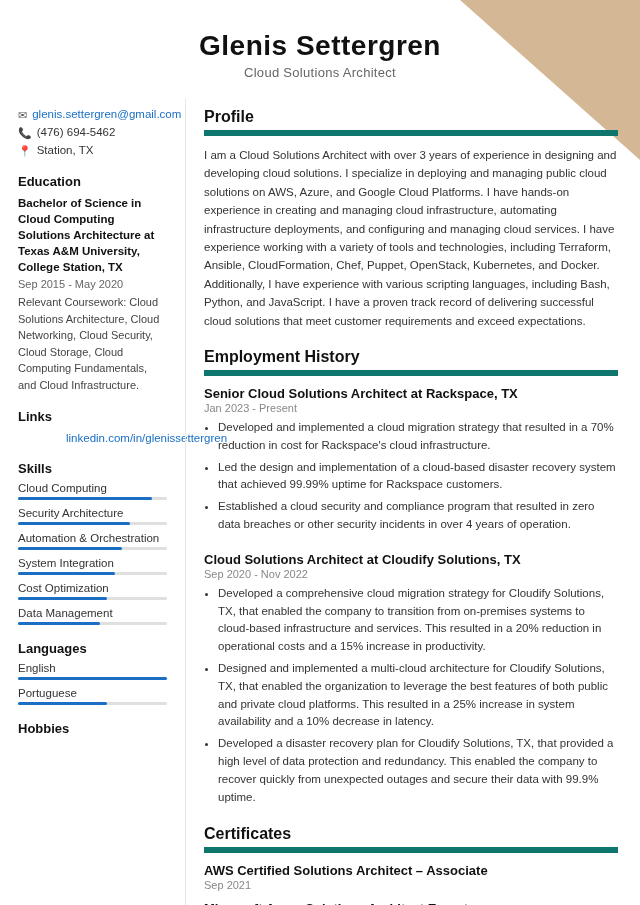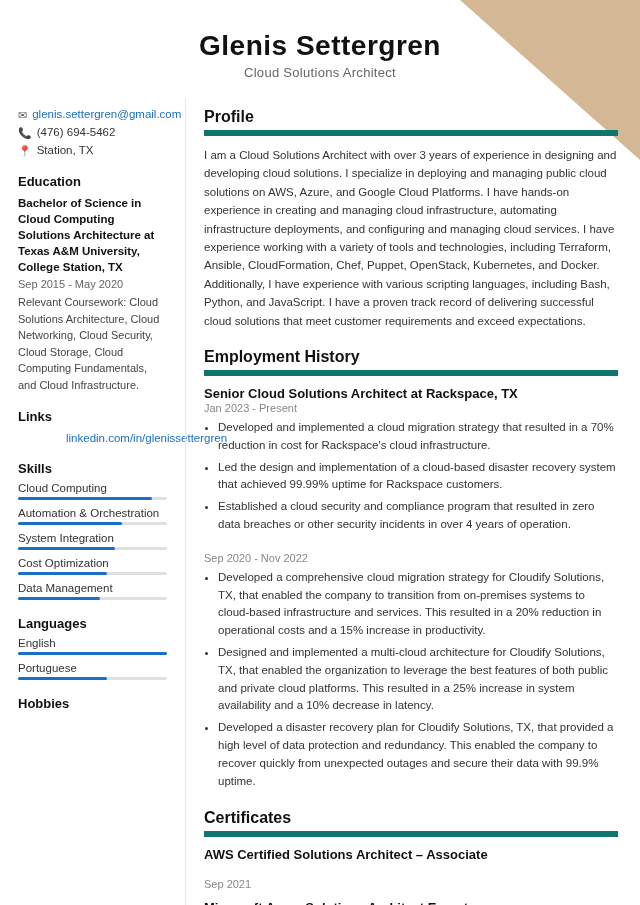--- a/index.html
+++ b/index.html
@@ -216,21 +216,21 @@
       margin-bottom: 10px;
     }
     .cert-name {
       font-size: 13px;
       font-weight: 700;
       color: #111;
     }
     .cert-date {
       font-size: 11px;
       color: #888;
-      margin-top: 16px;
+      margin-top: 1px;
     }
 
     .section-block {
       margin-bottom: 18px;
     }
   </style>
 </head>
 <body>
 
 <div class="deco-triangle-tr"></div>
@@ -276,20 +276,26 @@
     <div class="sidebar-section">
       <div class="sidebar-section-title">Skills</div>
       <div id="skills-container">
           <div class="skill-item">
     <div class="skill-label">Cloud Computing</div>
     <div class="skill-bar-bg">
       <div class="skill-bar-fill" style="width:90%"></div>
     </div>
   </div>
           <div class="skill-item">
+    <div class="skill-label">Security Architecture</div>
+    <div class="skill-bar-bg">
+      <div class="skill-bar-fill" style="width:75%"></div>
+    </div>
+  </div>
+          <div class="skill-item">
     <div class="skill-label">Automation &amp; Orchestration</div>
     <div class="skill-bar-bg">
       <div class="skill-bar-fill" style="width:70%"></div>
     </div>
   </div>
           <div class="skill-item">
     <div class="skill-label">System Integration</div>
     <div class="skill-bar-bg">
       <div class="skill-bar-fill" style="width:65%"></div>
     </div>
@@ -346,20 +352,21 @@
           <div class="emp-section">
     <div class="job-title">Senior Cloud Solutions Architect at Rackspace, TX</div>
     <div class="job-dates">Jan 2023 - Present</div>
     <ul class="job-bullets">
               <li>Developed and implemented a cloud migration strategy that resulted in a 70% reduction in cost for Rackspace's cloud infrastructure.</li>
               <li>Led the design and implementation of a cloud-based disaster recovery system that achieved 99.99% uptime for Rackspace customers.</li>
               <li>Established a cloud security and compliance program that resulted in zero data breaches or other security incidents in over 4 years of operation.</li>
             </ul>
   </div>
           <div class="emp-section">
+    <div class="job-title">Cloud Solutions Architect at Cloudify Solutions, TX</div>
     <div class="job-dates">Sep 2020 - Nov 2022</div>
     <ul class="job-bullets">
               <li>Developed a comprehensive cloud migration strategy for Cloudify Solutions, TX, that enabled the company to transition from on-premises systems to cloud-based infrastructure and services. This resulted in a 20% reduction in operational costs and a 15% increase in productivity.</li>
               <li>Designed and implemented a multi-cloud architecture for Cloudify Solutions, TX, that enabled the organization to leverage the best features of both public and private cloud platforms. This resulted in a 25% increase in system availability and a 10% decrease in latency.</li>
               <li>Developed a disaster recovery plan for Cloudify Solutions, TX, that provided a high level of data protection and redundancy. This enabled the company to recover quickly from unexpected outages and secure their data with 99.9% uptime.</li>
             </ul>
   </div>
         </div>
     </div>
 

